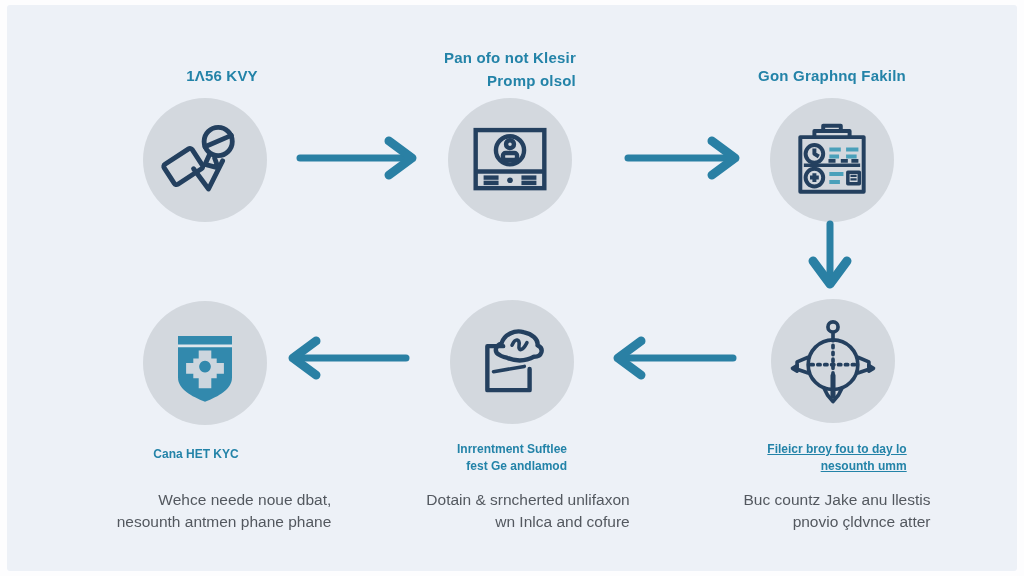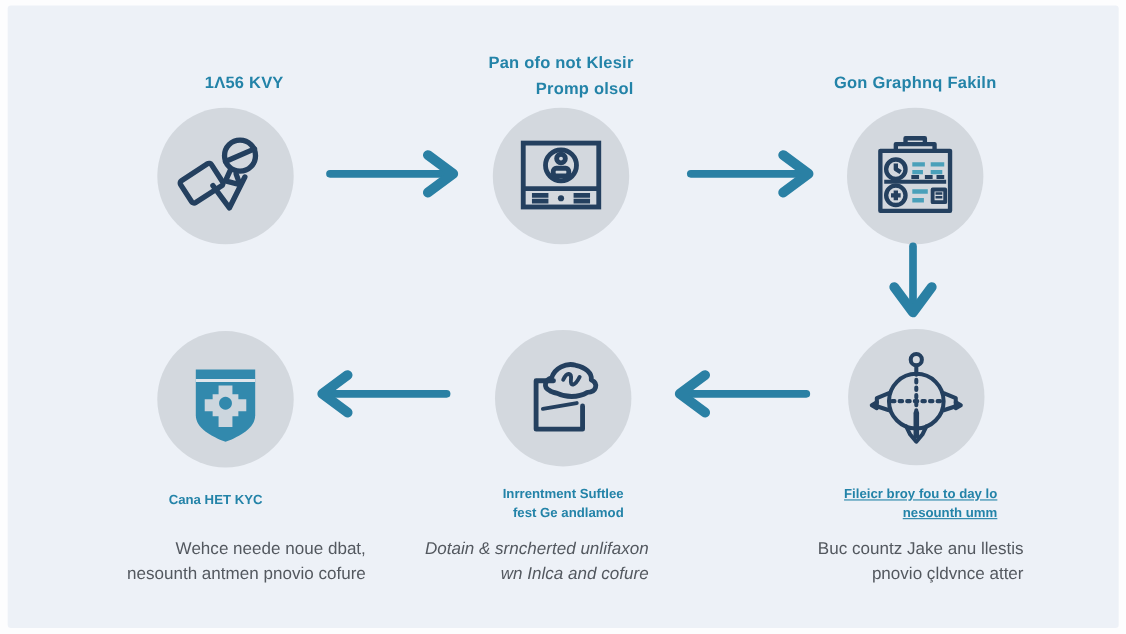--- a/index.html
+++ b/index.html
@@ -158,28 +158,28 @@
         <polyline points="316,341 293,358 316,375" stroke-width="9"></polyline>
       </g>
     </g>
   </svg>
 
   <div class="txt heading" style="left:196px;top:446px;">
     <div>Cana HET KYC</div>
   </div>
   <div class="txt desc" style="left:196px;top:489px;margin-left:28px;">
     <div>Wehce neede noue dbat,</div>
-    <div>nesounth antmen pnovio cofure</div>
+    <div>nesounth antmen phane phane</div>
   </div>
 
   <div class="txt heading" style="left:488px;top:441px;margin-left:24px;">
     <div>Inrrentment Suftlee</div>
     <div>fest Ge andlamod</div>
   </div>
-  <div class="txt desc" style="left:488px;top:489px;font-style:italic;">
+  <div class="txt desc" style="left:528px;top:489px;">
     <div>Dotain &amp; srncherted unlifaxon</div>
     <div>wn Inlca and cofure</div>
   </div>
 
   <div class="txt heading" style="left:837px;top:441px;text-decoration:underline;">
     <div>Fileicr broy fou to day lo</div>
     <div>nesounth umm</div>
   </div>
   <div class="txt desc" style="left:837px;top:489px;">
     <div>Buc countz Jake anu llestis</div>

